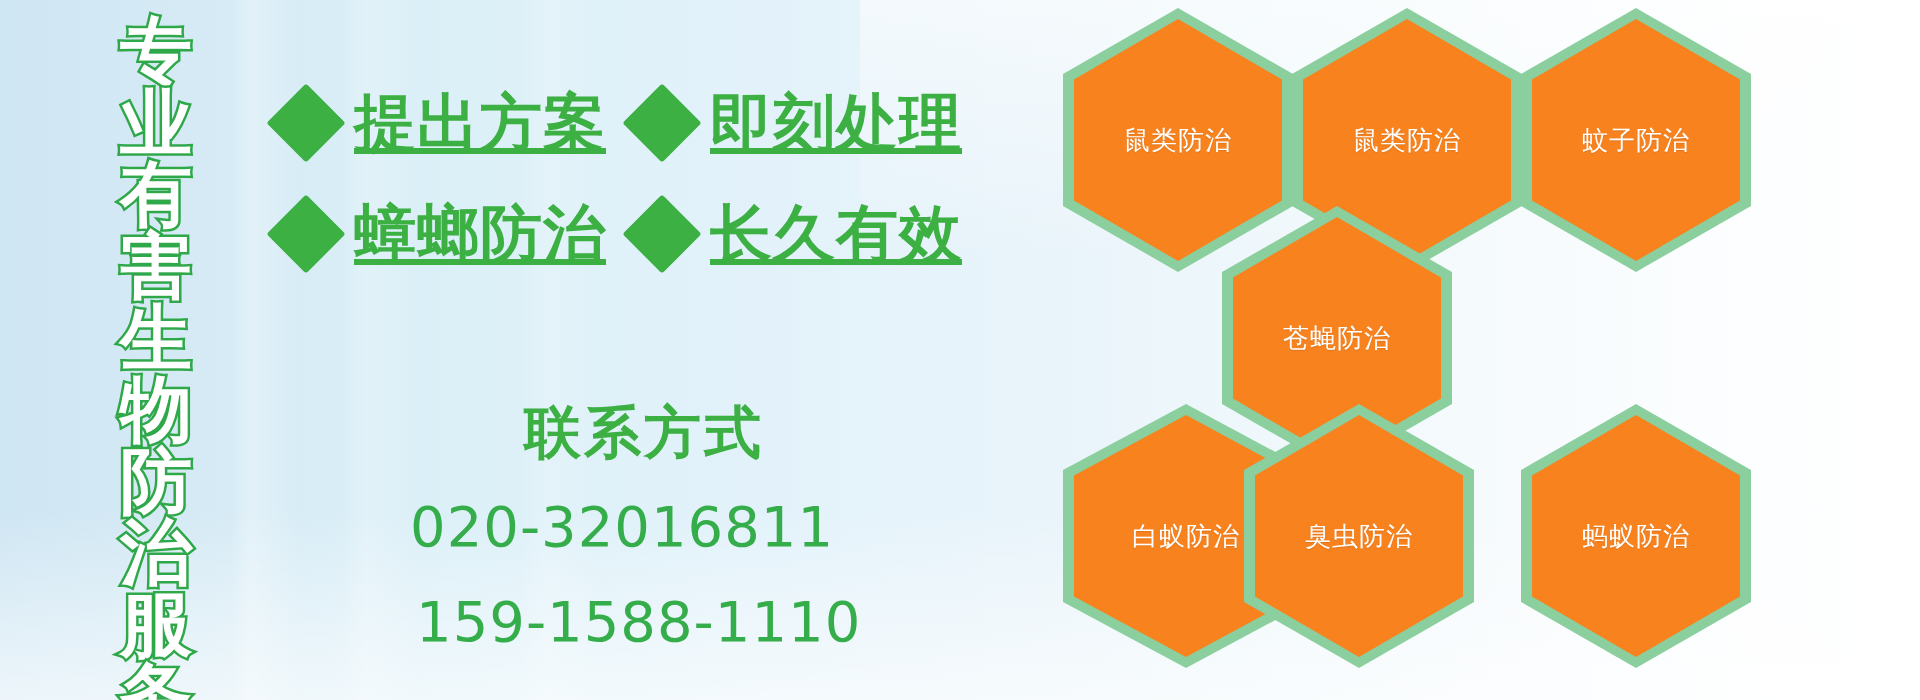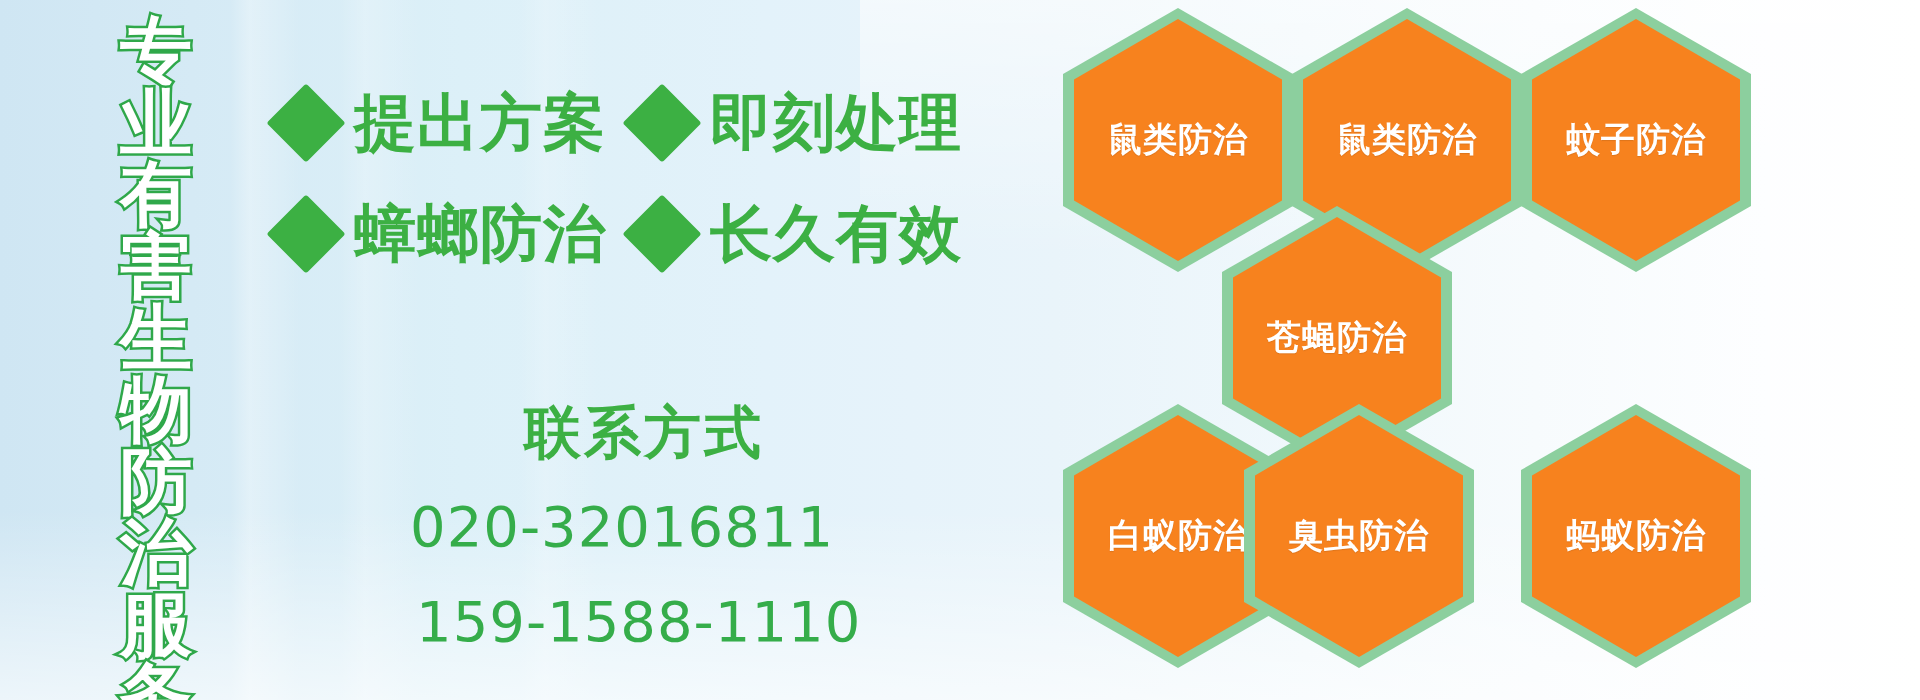--- a/index.html
+++ b/index.html
@@ -61,20 +61,21 @@
     user-select:none;
   }
   #vertical-title span{display:block;}
 
   
   .feature-row{
     position:absolute;
     display:flex;align-items:center;
     color:#3cb043;
     font-weight:bold;
+    text-decoration:underline;
   }
   #feature-row-1{left:278px;top:92px;}
   #feature-row-2{left:278px;top:203px;}
   .diamond{
     width:56px;height:56px;flex:0 0 auto;
     background:#3cb043;
     transform:rotate(45deg);
     margin-right:20px;
     border-radius:3px;
   }
@@ -114,21 +115,21 @@
     clip-path:polygon(50% 0%,100% 25%,100% 75%,50% 100%,0% 75%,0% 25%);
   }
   .hex .outer{background:#8ccf9e;}
   .hex .inner{
     inset:11px 11px;
     background:#f7821e;
   }
   .hex .label{
     position:absolute;inset:0;
     display:flex;align-items:center;justify-content:center;
-    color:#ffffff;font-size:34px;font-weight:bold;
+    color:#ffffff;font-size:26px;font-weight:normal;
     letter-spacing:1px;white-space:nowrap;
     text-shadow:0 1px 1px rgba(0,0,0,.10);
   }
 </style>
 </head>
 <body>
 
 <div id="banner">
 
   <div id="bg-streaks"></div>
@@ -186,21 +187,21 @@
       <div class="label">蚊子防治</div>
     </div>
 
     <div class="hex" style="left:1178px;top:206px;margin-left:44px;">
       <div class="outer"></div>
       <div class="inner"></div>
       <div class="label">苍蝇防治</div>
     </div>
 
 
-    <div class="hex" style="left:1063px;top:404px;">
+    <div class="hex" style="left:1063px;top:404px;padding-left:16px;">
       <div class="outer"></div>
       <div class="inner"></div>
       <div class="label">白蚁防治</div>
     </div>
 
     <div class="hex" style="left:1244px;top:404px;">
       <div class="outer"></div>
       <div class="inner"></div>
       <div class="label">臭虫防治</div>
     </div>

